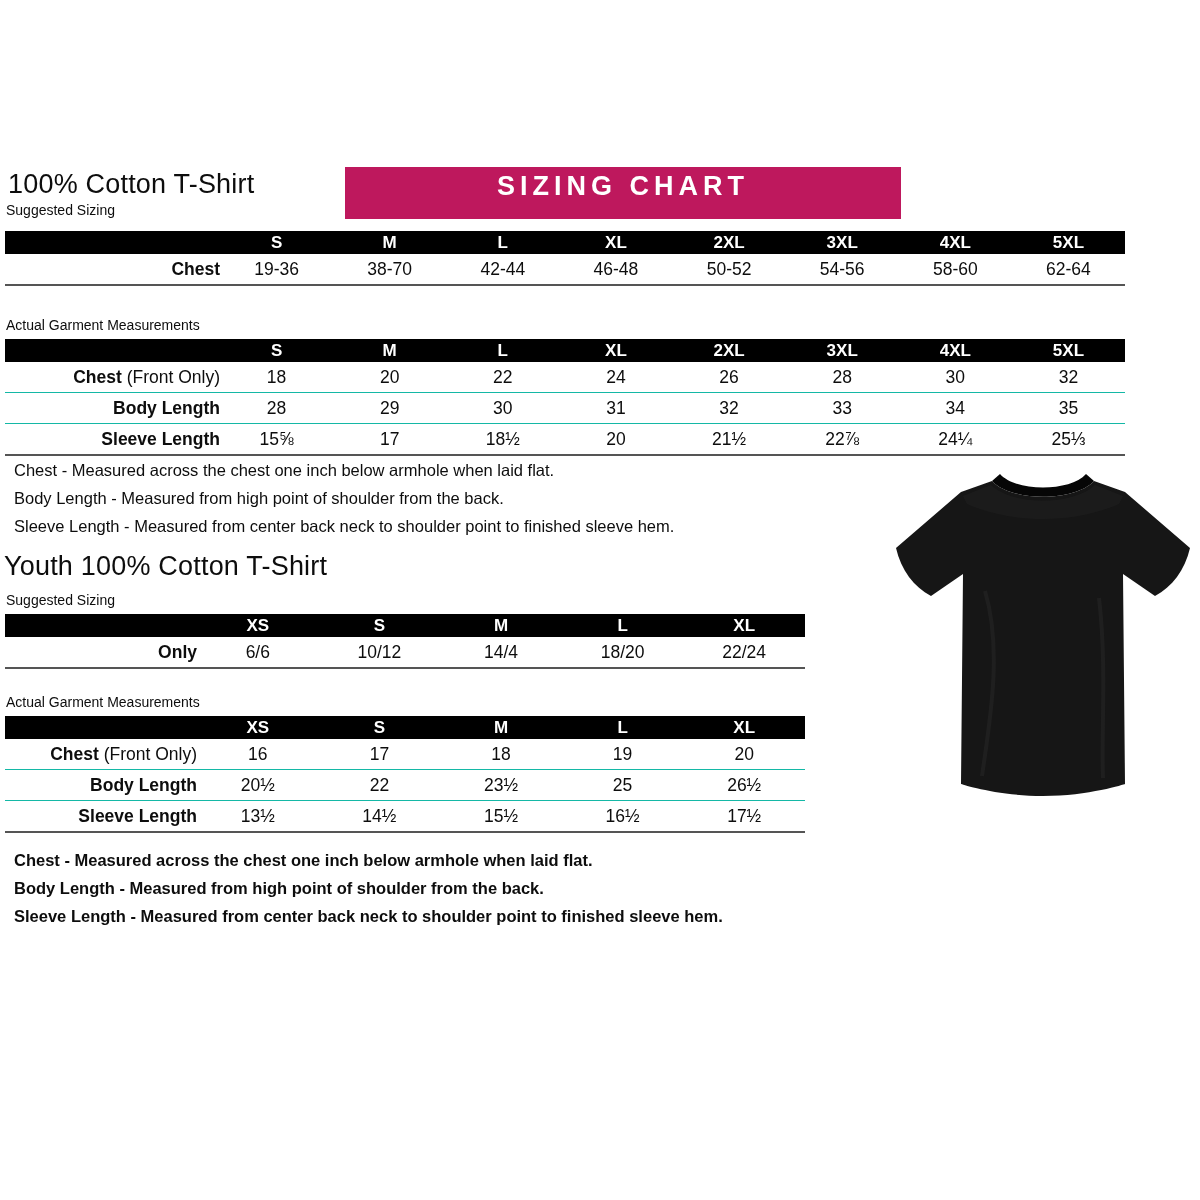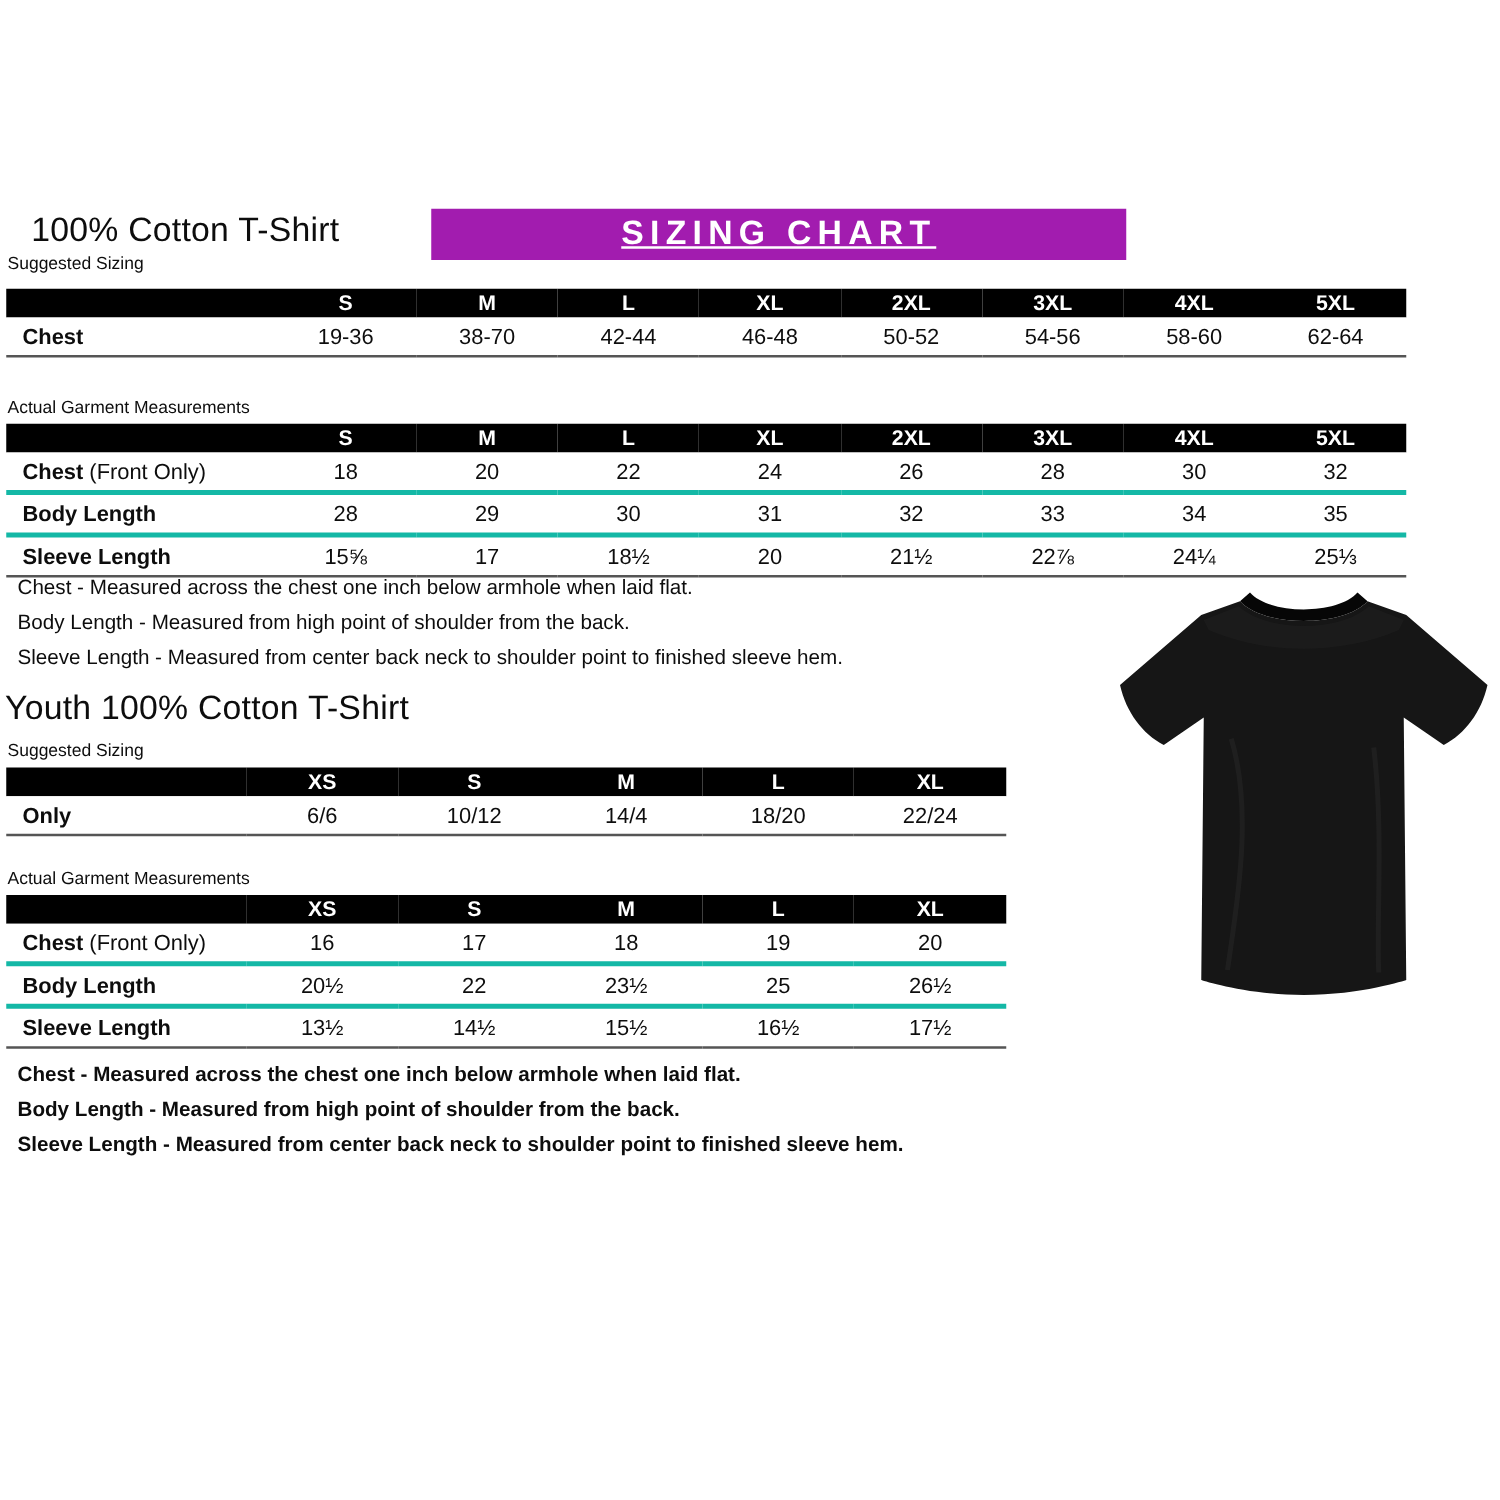--- a/index.html
+++ b/index.html
@@ -4,48 +4,48 @@
 <style>
   html,body{margin:0;padding:0}
   body{
     width:1200px;height:1200px;position:relative;background:#ffffff;
     font-family:"Liberation Sans", sans-serif;color:#0d0d0d;overflow:hidden;
   }
   .abs{position:absolute}
   .title{font-size:27px;font-weight:400;white-space:nowrap;letter-spacing:.2px}
   .bold{font-weight:400}
   .banner{
-    background:#a21caf;color:#fff;font-weight:700;font-size:27px;
-    letter-spacing:5px;text-align:center;line-height:39px;height:41px;text-decoration:underline;
+    background:#be185d;color:#fff;font-weight:700;font-size:27px;
+    letter-spacing:5px;text-align:center;line-height:39px;height:52px;
   }
   .seclabel{font-size:14px;white-space:nowrap}
   table{border-collapse:collapse;table-layout:fixed}
   th{
     background:#000;color:#fff;font-size:17px;font-weight:700;
     height:23px;padding:0;text-align:center;
   }
   td{
     font-size:17.5px;text-align:center;height:30px;padding:0;
-    border-bottom:4px solid #14b8a6;vertical-align:middle;background:#fff;
+    border-bottom:1px solid #14b8a6;vertical-align:middle;background:#fff;
   }
   tbody tr:last-child td{border-bottom:2px solid #555}
-  td.label{text-align:left;padding-left:13px}
+  td.label{text-align:right;padding-left:13px}
   td.label b{font-weight:700}
   table.adult{width:1120px}
   table.youth{width:800px}
   table.adult th.c0{width:215px}
   table.youth th.c0{width:192px}
   .notes{font-size:16.5px;line-height:28px;white-space:nowrap}
   .notes-bold div{font-weight:700}
   .tshirt svg{display:block}
 </style>
 </head>
 <body>
 
-<div class="abs title" style="left:25px;top:169px">100% Cotton T-Shirt</div>
+<div class="abs title" style="left:8px;top:169px">100% Cotton T-Shirt</div>
 
 <div class="abs banner" style="left:345px;top:167px;width:556px">SIZING CHART</div>
 
 <div class="abs seclabel" style="left:6px;top:202px">Suggested Sizing</div>
 
 <table class="abs adult" style="left:5px;top:231px">
     <thead>
       <tr>
         <th class="c0"></th>
         <th>S</th>

